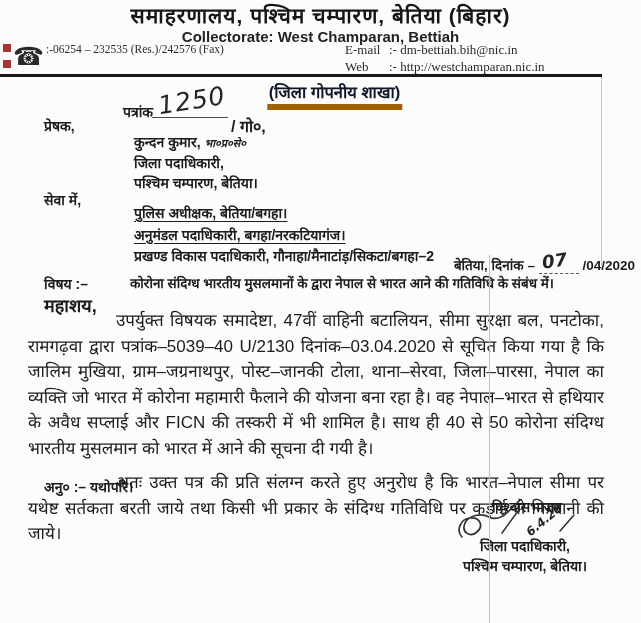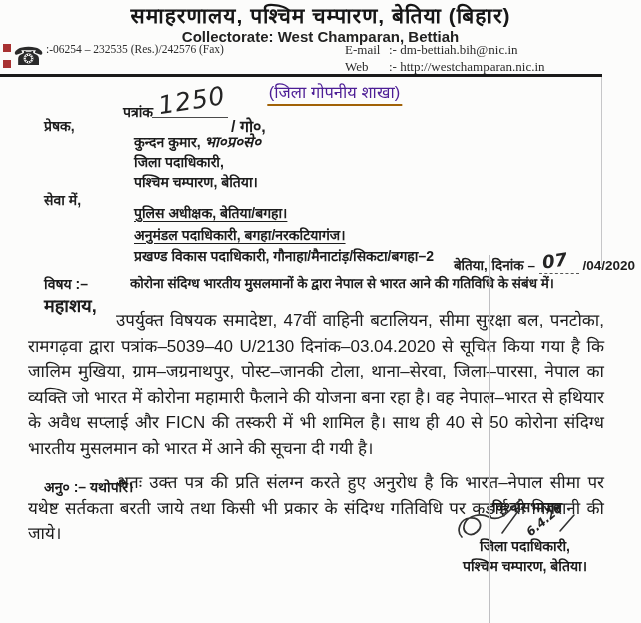--- a/index.html
+++ b/index.html
@@ -16,32 +16,32 @@
   
   .title-hi{top:1px;left:0;width:100%;text-align:center;font-size:21px;font-weight:bold;letter-spacing:1px;color:#161616;}
   .title-en{top:28px;left:0;width:100%;text-align:center;font-size:15px;font-weight:bold;font-family:"Liberation Sans",sans-serif;color:#222;}
   .red-mark{width:8px;height:8px;background:#a83232;}
   .phone-icon{left:13px;top:44px;font-size:25px;color:#2a2a2a;line-height:1;}
   .phone-lines{left:46px;top:41px;font-family:"Liberation Serif",serif;font-size:11.5px;line-height:16px;color:#2b2b2b;}
   .mail-block{left:345px;top:41px;font-family:"Liberation Serif",serif;font-size:13px;line-height:17px;color:#2b2b2b;}
   .mail-row{display:flex;}
   .mail-label{width:44px;}
   .head-rule{left:0;top:74px;width:602px;height:3px;background:#1a1a1a;}
-  .branch{top:80px;left:50%;transform:translateX(-50%);margin-left:14px;font-size:16.5px;font-weight:normal;border-bottom:2px solid #a16207;padding:0 2px 1px 2px;color:#4c1d95;white-space:nowrap;}
+  .branch{top:80px;left:50%;transform:translateX(-50%);margin-left:14px;font-size:16.5px;font-weight:bold;border-bottom:6px solid #a16207;padding:0 2px 1px 2px;color:#0f172a;white-space:nowrap;}
   
   .letno-label{left:123px;top:102px;font-size:14px;font-weight:600;}
   .letno-line{left:152px;top:117px;width:76px;border-bottom:1.5px solid #4a4a4a;}
   .hand{font-family:"DejaVu Sans",sans-serif;font-style:italic;color:#242424;}
   .letno-hand{left:158px;top:86px;font-size:25px;transform:rotate(-9deg);letter-spacing:1px;}
   .letno-suffix{left:231px;top:115px;font-size:16px;font-weight:600;}
   
   .label-col{font-size:14px;font-weight:600;color:#1e1e1e;}
   .from-label{left:44px;top:116px;}
   .from-block{left:134px;top:132px;font-size:14px;font-weight:bold;line-height:20px;white-space:nowrap;}
-  .service-abbr{font-size:15px;font-style:italic;}
+  .service-abbr{font-size:11px;font-style:italic;}
   .to-label{left:44px;top:190px;}
   .to-block{left:134px;top:203px;font-size:14px;font-weight:bold;line-height:21.5px;white-space:nowrap;}
   .u{text-decoration:underline;text-underline-offset:3px;}
   
   .dateline{right:6px;top:256px;font-size:13.5px;font-weight:bold;white-space:nowrap;}
   .date-slot{display:inline-block;width:40px;border-bottom:1.5px dashed #555;position:relative;height:15px;vertical-align:bottom;}
   .date-hand{position:absolute;left:3px;top:-8px;font-size:18px;font-weight:bold;transform:rotate(-8deg);}
   
   .subject-label{left:44px;top:274px;font-size:14px;font-weight:bold;}
   .subject-text{left:130px;top:274px;width:505px;font-size:13.5px;font-weight:bold;white-space:nowrap;overflow:hidden;}

